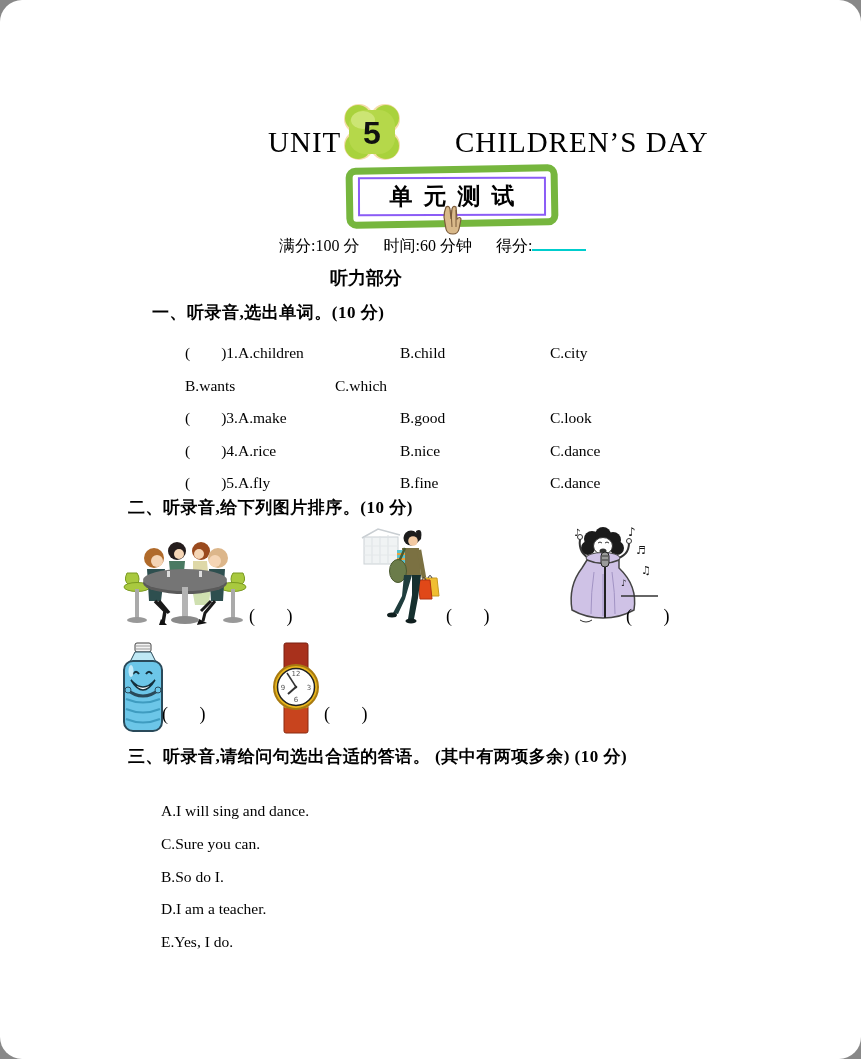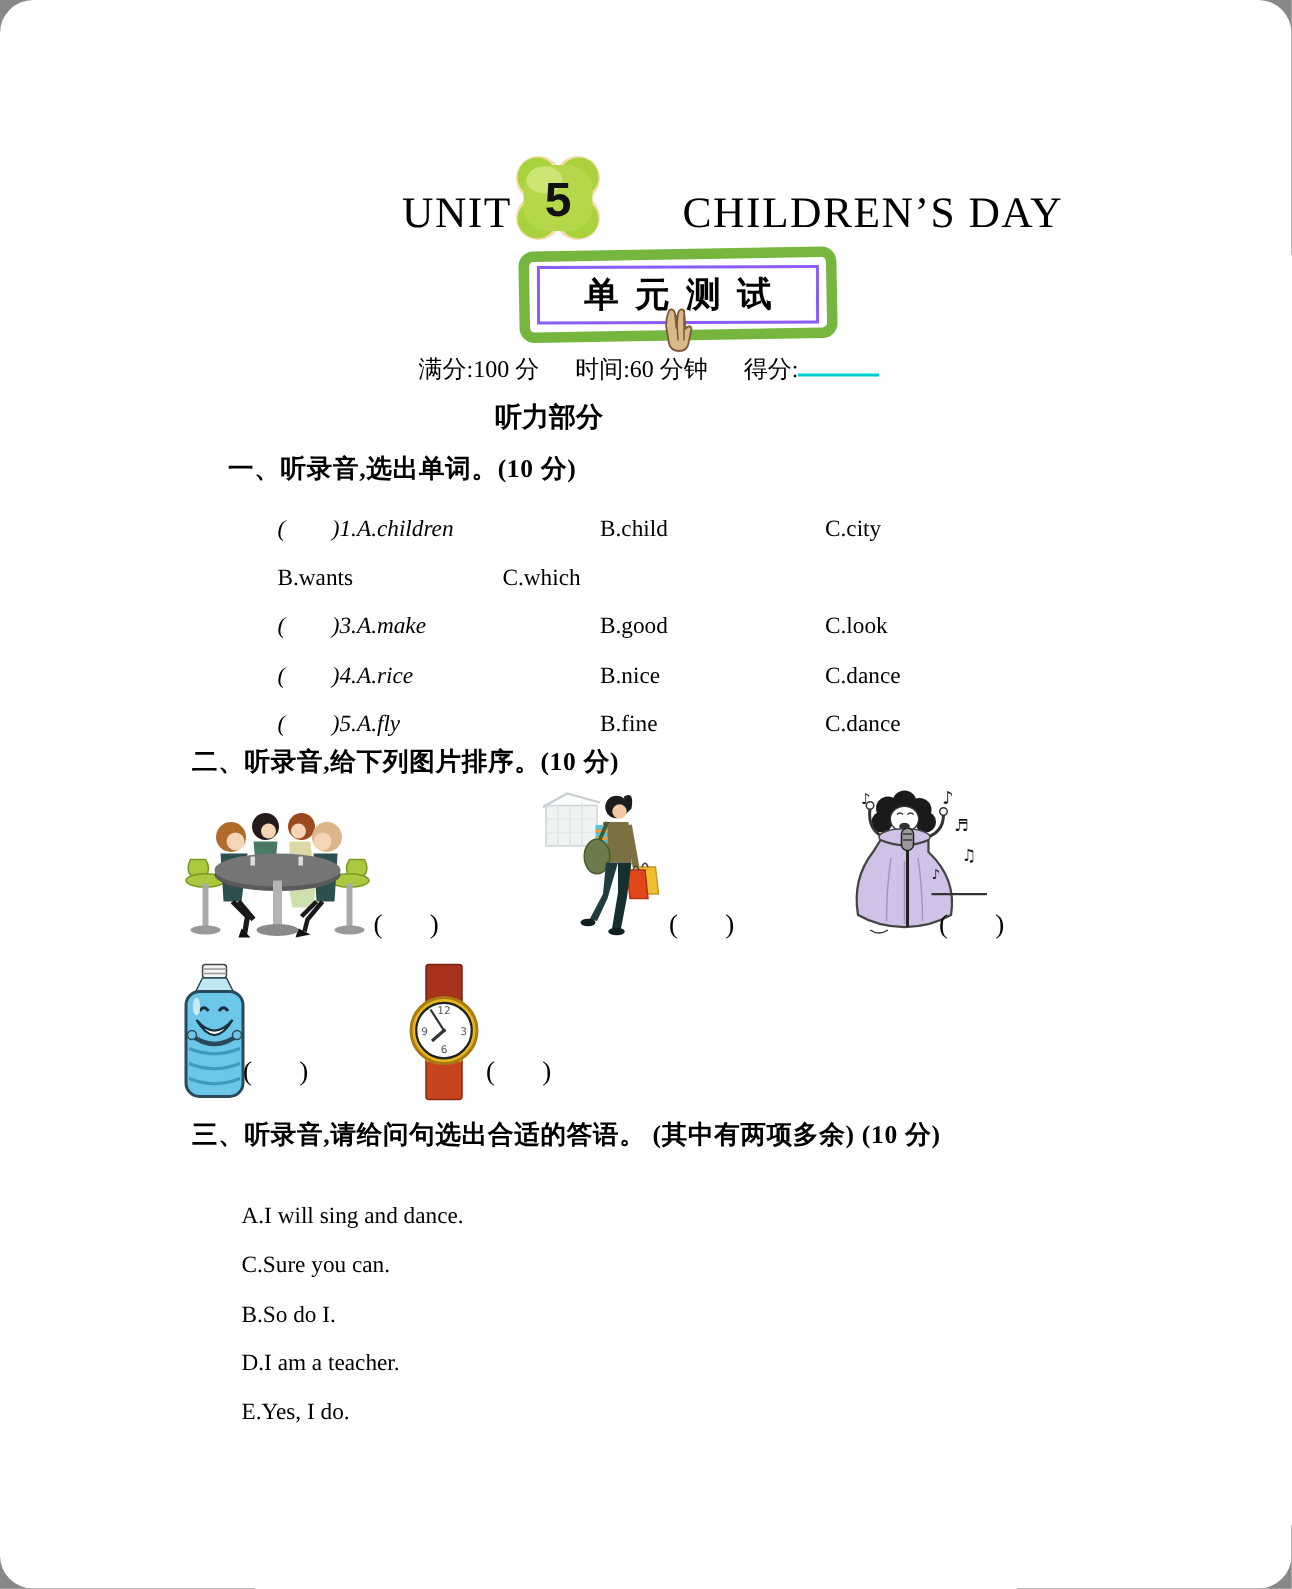--- a/index.html
+++ b/index.html
@@ -48,21 +48,21 @@
   }
   .part-header {
     position:absolute; left:0; top:266px; width:732px;
     text-align:center; font-weight:bold; font-size:18px;
   }
   
   .sec-heading { font-weight:bold; font-size:17px; letter-spacing:0.5px; }
   .section1 { position:absolute; left:128px; top:301px; width:620px;margin-left:24px; }
   .s1-rows { margin-top:13px; }
   .s1-row { display:flex; padding-left:33px; height:32.5px; align-items:center; font-size:15.5px; }
-  .s1-a { width:215px;font-style:italic; } .s1-b { width:150px; } .s1-c { flex:1; }
+  .s1-a { width:215px; } .s1-b { width:150px; } .s1-c { flex:1; }
   .blank { white-space:pre; }
   .section2-heading { position:absolute; left:128px; top:496px; }
   .section3 { position:absolute; left:128px; top:745px; width:620px; }
   .s3-options { margin-top:27px; margin-left:33px; }
   .s3-option { height:32.7px; font-size:15.5px; display:flex; align-items:center; }
   
   .img-abs { position:absolute; }
   .img-paren { position:absolute; font-size:18px; white-space:pre; }
 </style>
 </head>

